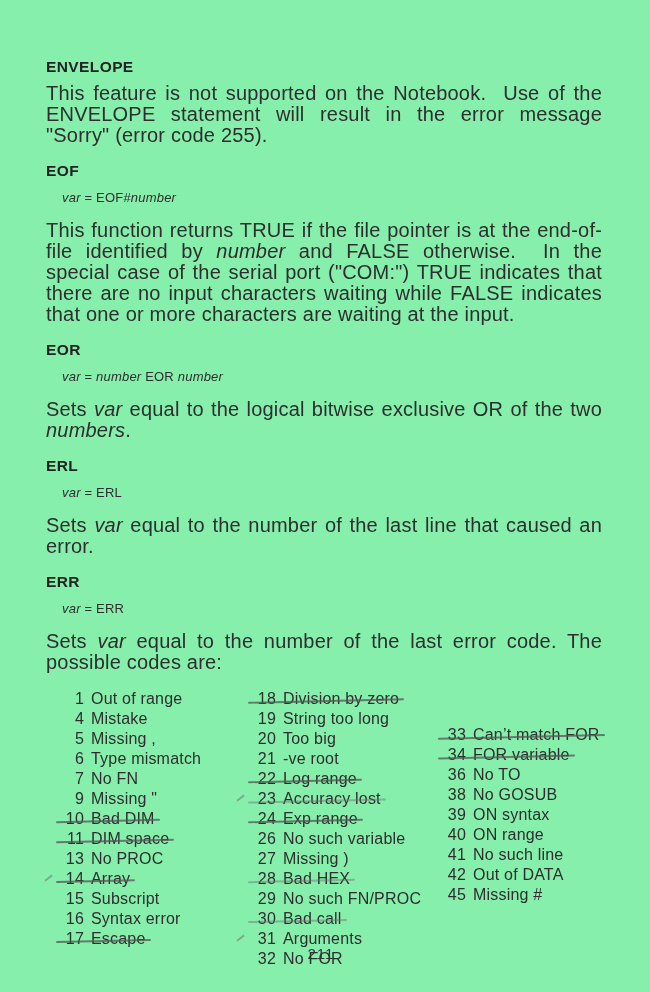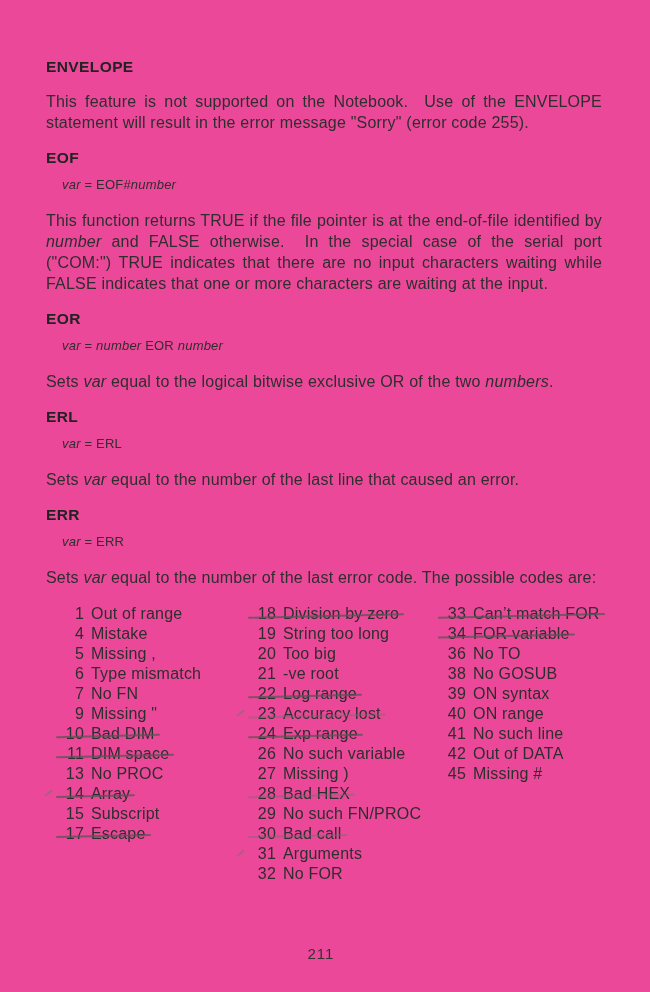--- a/index.html
+++ b/index.html
@@ -5,21 +5,21 @@
   html, body {
     margin: 0;
     padding: 0;
     background: #e9e9e7;
   }
   .page {
     position: relative;
     width: 650px;
     height: 992px;
     margin: 0 auto;
-    background: #ec4899;
+    background: #86efac;
     color: #2e2e2e;
     font-family: "Liberation Sans", sans-serif;
     box-sizing: border-box;
     padding: 58px 48px 0 46px;
     overflow: hidden;
   }
   .cmd-section { margin: 0; }
   .cmd-heading {
     font-size: 15.5px;
     font-weight: 700;
@@ -28,37 +28,37 @@
     color: #222;
   }
   .cmd-section:first-child .cmd-heading { margin-top: 0; }
   .syntax {
     font-size: 13px;
     letter-spacing: 0.2px;
     margin: 0 0 12px 16px;
     line-height: 21px;
   }
   .body-text {
-    font-size: 16px;
+    font-size: 20px;
     line-height: 21px;
     letter-spacing: 0.2px;
     text-align: justify;
-    margin: 15px 0 4px 0;
+    margin: 7px 0 4px 0;
   }
   .err-table {
     display: flex;
     margin-top: 16px;
     padding-left: 12px;
     font-size: 16px;
     letter-spacing: 0.2px;
   }
   .err-col   { flex: 0 0 auto; }
   .err-col-1 { width: 192px; }
   .err-col-2 { width: 190px; }
-  .err-col-3 { width: 170px; }
+  .err-col-3 { width: 170px; margin-top: 36px; }
   .err-row {
     line-height: 20px;
     height: 20px;
     white-space: nowrap;
   }
   .err-inner {
     position: relative;
     display: inline-flex;
   }
   .err-num {
@@ -174,20 +174,24 @@
           </span></div>
         <div class="err-row"><span class="err-inner struck">
             <span class="tick"></span>
             <span class="err-num">14</span>
             <span class="err-label">Array</span>
           </span></div>
         <div class="err-row"><span class="err-inner">
             <span class="err-num">15</span>
             <span class="err-label">Subscript</span>
           </span></div>
+        <div class="err-row"><span class="err-inner">
+            <span class="err-num">16</span>
+            <span class="err-label">Syntax error</span>
+          </span></div>
         <div class="err-row"><span class="err-inner struck">
             <span class="err-num">17</span>
             <span class="err-label">Escape</span>
           </span></div>
       </div>
       <div class="err-col err-col-2">
         <div class="err-row"><span class="err-inner struck">
             <span class="err-num">18</span>
             <span class="err-label">Division by zero</span>
           </span></div>

